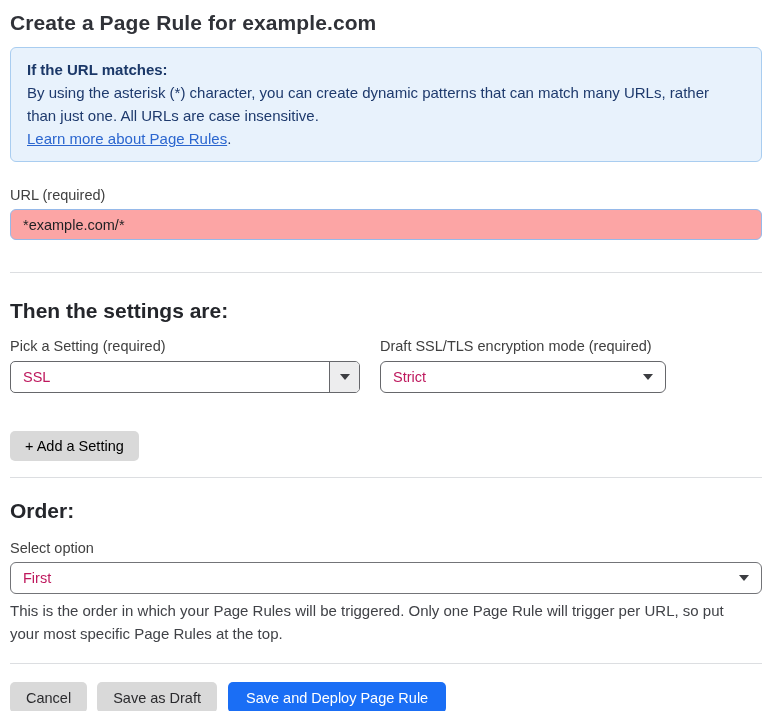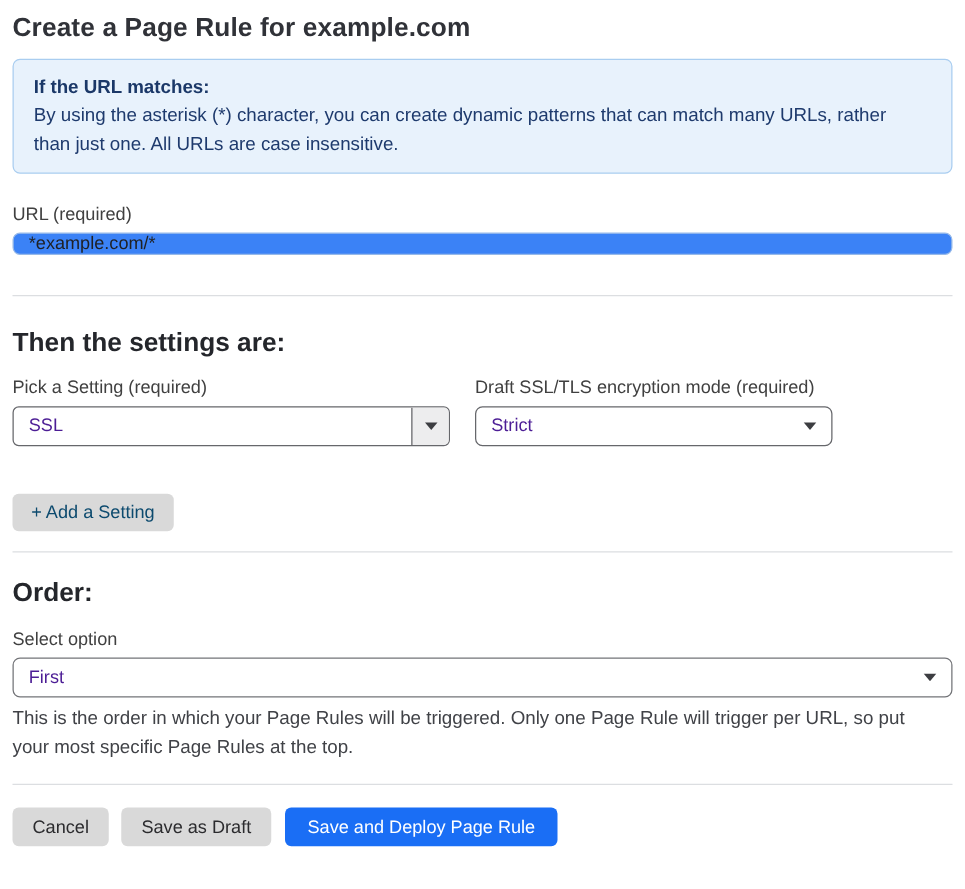--- a/index.html
+++ b/index.html
@@ -47,22 +47,22 @@
     font-size: 14.5px;
     line-height: 21px;
     color: #404040;
   }
 
   
   .url-label-row { margin-top: 23px; }
   .url-input {
     margin-top: 3px;
     width: 752px;
-    height: 18px;
-    background: #3b82f6;
+    height: 31px;
+    background: #fca5a5;
     border: 1px solid #96b9e9;
     border-radius: 6px;
     padding: 0 12px;
     font-family: "Liberation Sans", "DejaVu Sans", sans-serif;
     font-size: 14.5px;
     color: #1f2023;
     outline: none;
     display: block;
   }
 
@@ -101,21 +101,21 @@
     background: #ffffff;
     display: flex;
     align-items: center;
     cursor: pointer;
     overflow: hidden;
   }
   .select-value {
     flex: 1;
     padding-left: 12px;
     font-size: 14.5px;
-    color: #4c1d95;
+    color: #be185d;
     white-space: nowrap;
   }
   .caret {
     width: 0; height: 0;
     border-left: 5px solid transparent;
     border-right: 5px solid transparent;
     border-top: 6px solid #3c3d41;
   }
   .arrow-segment {
     width: 30px;
@@ -137,21 +137,21 @@
   .add-setting-btn {
     margin-top: 38px;
     display: inline-block;
     background: #d9d9d9;
     border: none;
     border-radius: 5px;
     height: 30px;
     padding: 0 15px;
     font-family: "Liberation Sans", "DejaVu Sans", sans-serif;
     font-size: 14.5px;
-    color: #0c4a6e;
+    color: #000000;
     cursor: pointer;
   }
 
   
   .order-label-row { margin-top: 16px; }
   .select-order {
     width: 752px;
     margin-top: 3px;
     border-radius: 6px;
     border-color: #737478;
@@ -194,20 +194,21 @@
 </head>
 <body>
 
 <div class="page">
 
   <h1 class="page-title">Create a Page Rule for example.com</h1>
 
   <div class="info-box">
     <div class="info-heading">If the URL matches:</div>
     <div class="info-body">By using the asterisk (*) character, you can create dynamic patterns that can match many URLs, rather than just one. All URLs are case insensitive.</div>
+    <div class="info-link-line"><a class="info-link">Learn more about Page Rules</a><span class="info-link-suffix">.</span></div>
   </div>
 
   <div class="url-label-row">
     <label class="field-label">URL (required)</label>
   </div>
   <input class="url-input" type="text" value="*example.com/*" style="">
 
   <hr class="divider divider-1">
 
   <h2 class="section-heading settings-heading">Then the settings are:</h2>

